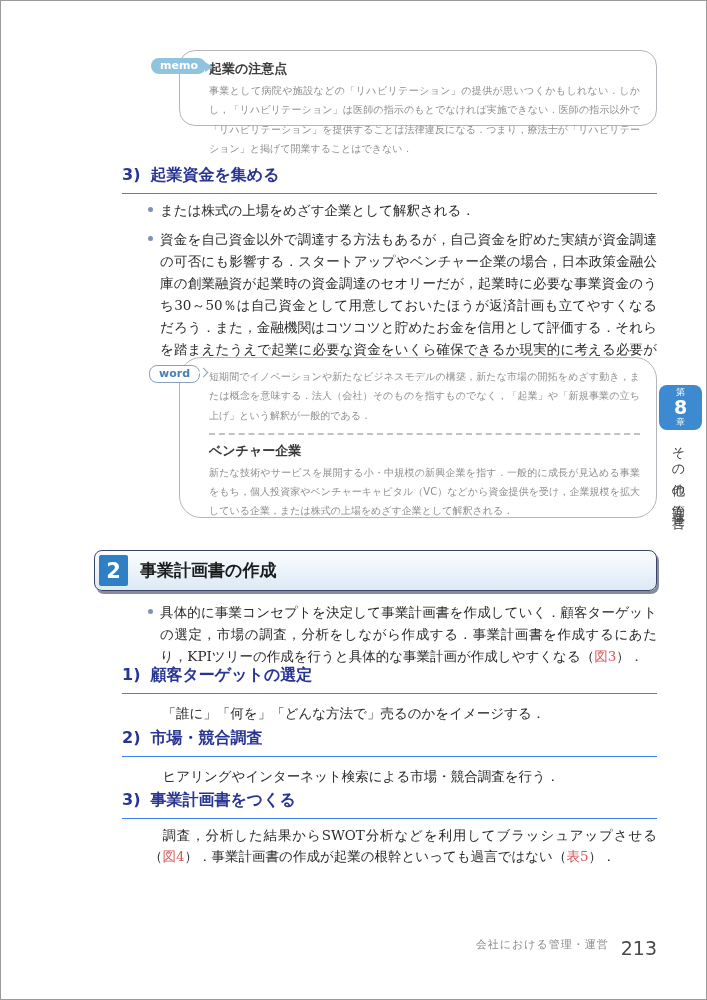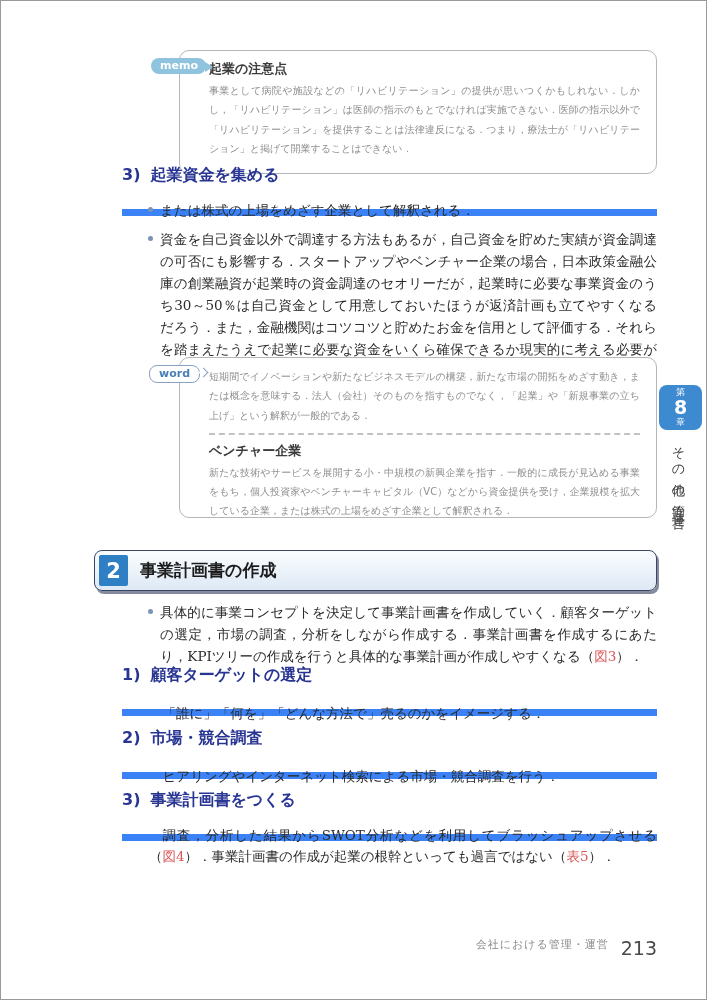--- a/index.html
+++ b/index.html
@@ -15,22 +15,22 @@
   }
 
   
   .note-box {
     position:absolute;
     border:1px solid #b3b6ba;
     border-radius:10px;
     background:#fff;
     font-family:"DejaVu Sans","Liberation Sans",sans-serif;
   }
-  .memo-box { left:178px; top:49px; width:478px; height:124px; padding:9px 16px 24px 29px; }
-  .word-box { left:178px; top:356px; width:478px; height:161px; padding:9px 16px 8px 29px; }
+  .memo-box { left:178px; top:49px; width:478px; height:76px; padding:9px 16px 24px 29px;border-radius:16px; }
+  .word-box { left:178px; top:356px; width:478px; height:161px; padding:9px 16px 8px 29px;border-radius:22px; }
 
   .memo-badge {
     position:absolute; left:-29px; top:7px;
     background:#8fc3de; color:#fff;
     font-size:11px; font-weight:bold;
     padding:2px 8px 3px 9px;
     border-radius:9px;
     line-height:1;
     display:inline-flex; align-items:center;
   }
@@ -61,22 +61,22 @@
   }
   .note-title { font-size:13px; font-weight:bold; color:#3c3c3c; margin-bottom:3px; }
   .note-body  { font-size:10px; color:#8f8f8f; line-height:19.3px; text-align:justify; }
   .dash-divider { border:none; border-top:2px dashed #c2c2c2; margin:8px 0 7px 0; }
 
   
   .sub-heading {
     position:absolute; left:121px; width:535px;
     font-family:"DejaVu Sans","Liberation Sans",sans-serif;
     font-size:16px; font-weight:bold; color:#283593;
-    padding-bottom:23px;
-    border-bottom:7px solid #3b82f6;
+    padding-bottom:7px;
+    border-bottom:1px solid #3b82f6;
   }
   .sub-heading .num { margin-right:10px; }
 
   
   .bullet-list { position:absolute; left:147px; width:509px; list-style:none; }
   .bullet-item { display:flex; margin-bottom:7px; }
   .bullet-dot {
     flex:0 0 auto;
     width:5px; height:5px; border-radius:50%;
     background:#7b93b5; margin:8px 7px 0 0;

